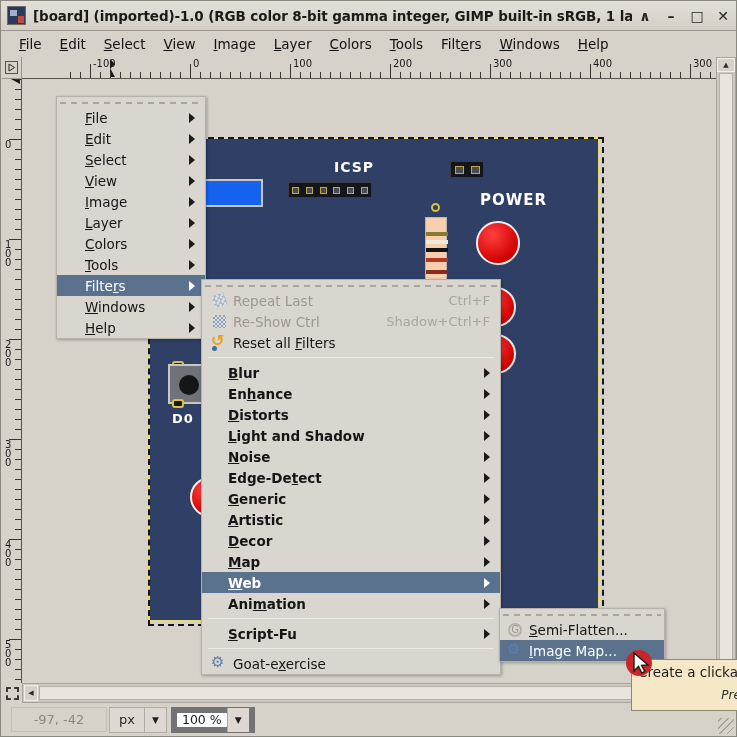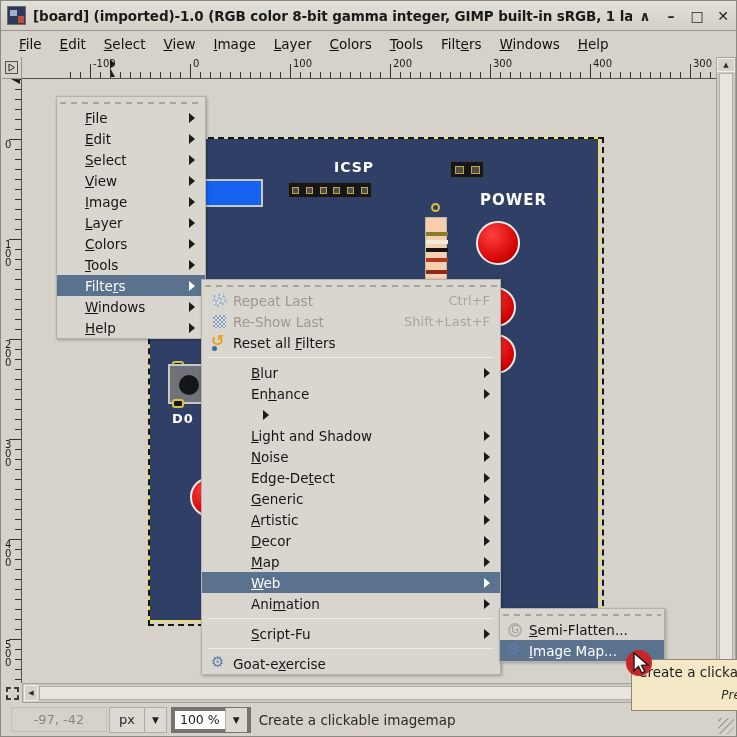--- a/index.html
+++ b/index.html
@@ -288,21 +288,21 @@
     border: 1px solid #b0aca4; background: #ddd9d2; margin-left: 2px;
   }
   #unit-combo .lab { font-size: 13px; color: #2a2a2a; padding: 0 9px; }
   #unit-combo .arw {
     width: 22px; height: 24px; border-left: 1px solid #b0aca4;
     display: flex; align-items: center; justify-content: center;
     font-size: 9px; color: #1e1e1e;
   }
   #zoom-combo {
     height: 26px; display: flex; align-items: center;
-    border: 4px solid #737373; background: #ffffff; margin-left: 4px;
+    border: 6px solid #737373; background: #ffffff; margin-left: 4px;
   }
   #zoom-combo .lab { font-size: 12.5px; color: #1a1a1a; padding: 0 5px; }
   #zoom-combo .arw {
     width: 22px; height: 24px; background: #ddd9d2;
     border-left: 1px solid #b0aca4;
     display: flex; align-items: center; justify-content: center;
     font-size: 9px; color: #1e1e1e;
   }
   #status-msg {
     font-size: 13.5px; color: #2a2a2a; margin-left: 8px; white-space: nowrap;
@@ -352,21 +352,21 @@
   .mi.dis .accel { color: #a9a59d; }
   .msep { height: 1px; margin: 4px 6px; background: #bab6ae; border-bottom: 1px solid #efece6; }
 
   
   #menu-main { left: 55px; top: 95px; width: 150px; }
   #menu-main .mi { padding-left: 28px; height: 21px; }
 
   
   #menu-filters { left: 200px; top: 278px; width: 300px; }
   #menu-filters .mi { height: 21px; }
-  #menu-filters .mi.indent { padding-left: 49px; }
+  #menu-filters .mi.indent { padding-left: 26px; font-weight: bold; }
 
   
   #menu-web { left: 498px; top: 607px; width: 166px; }
   #menu-web .mi { padding-left: 6px; }
 
   
   .ico-checker {
     width: 13px; height: 13px;
     background:
       repeating-conic-gradient(#8fa3bf 0% 25%, #e7ebf1 0% 50%) 0 0 / 5px 5px;
@@ -705,21 +705,20 @@
   <div id="statusbar">
     <div id="status-pos">-97, -42</div>
     <div id="unit-combo">
       <span class="lab">px</span>
       <span class="arw">▼</span>
     </div>
     <div id="zoom-combo">
       <span class="lab">100 %</span>
       <span class="arw">▼</span>
     </div>
-    <div id="status-msg">Create a clickable imagemap</div>
     <div id="resize-grip"></div>
   </div>
 
   <div class="menu" id="menu-main">
     <div class="menu-grip"></div>
 
     <div class="mi">
       <span class="txt"><u>F</u>ile</span>
       <span class="arrow"></span>
     </div>
@@ -772,41 +771,42 @@
       <span class="ico">
           <span class="ico-checker"></span>
         </span>
       <span class="txt">Repeat Last</span>
       <span class="accel">Ctrl+F</span>
     </div>
     <div class="mi dis">
       <span class="ico">
           <span class="ico-checker2"></span>
         </span>
-      <span class="txt">Re-Show Last</span>
-      <span class="accel">Shift+Last+F</span>
+      <span class="txt">Re-Show Ctrl</span>
+      <span class="accel">Shadow+Ctrl+F</span>
     </div>
     <div class="mi">
       <span class="ico">
           <span class="ico-reset"></span>
         </span>
       <span class="txt">Reset all <u>F</u>ilters</span>
     </div>
 
     <div class="msep"></div>
 
     <div class="mi indent">
       <span class="txt"><u>B</u>lur</span>
       <span class="arrow"></span>
     </div>
     <div class="mi indent">
       <span class="txt">En<u>h</u>ance</span>
       <span class="arrow"></span>
     </div>
     <div class="mi indent">
+      <span class="txt"><u>D</u>istorts</span>
       <span class="arrow"></span>
     </div>
     <div class="mi indent">
       <span class="txt"><u>L</u>ight and Shadow</span>
       <span class="arrow"></span>
     </div>
     <div class="mi indent">
       <span class="txt"><u>N</u>oise</span>
       <span class="arrow"></span>
     </div>

